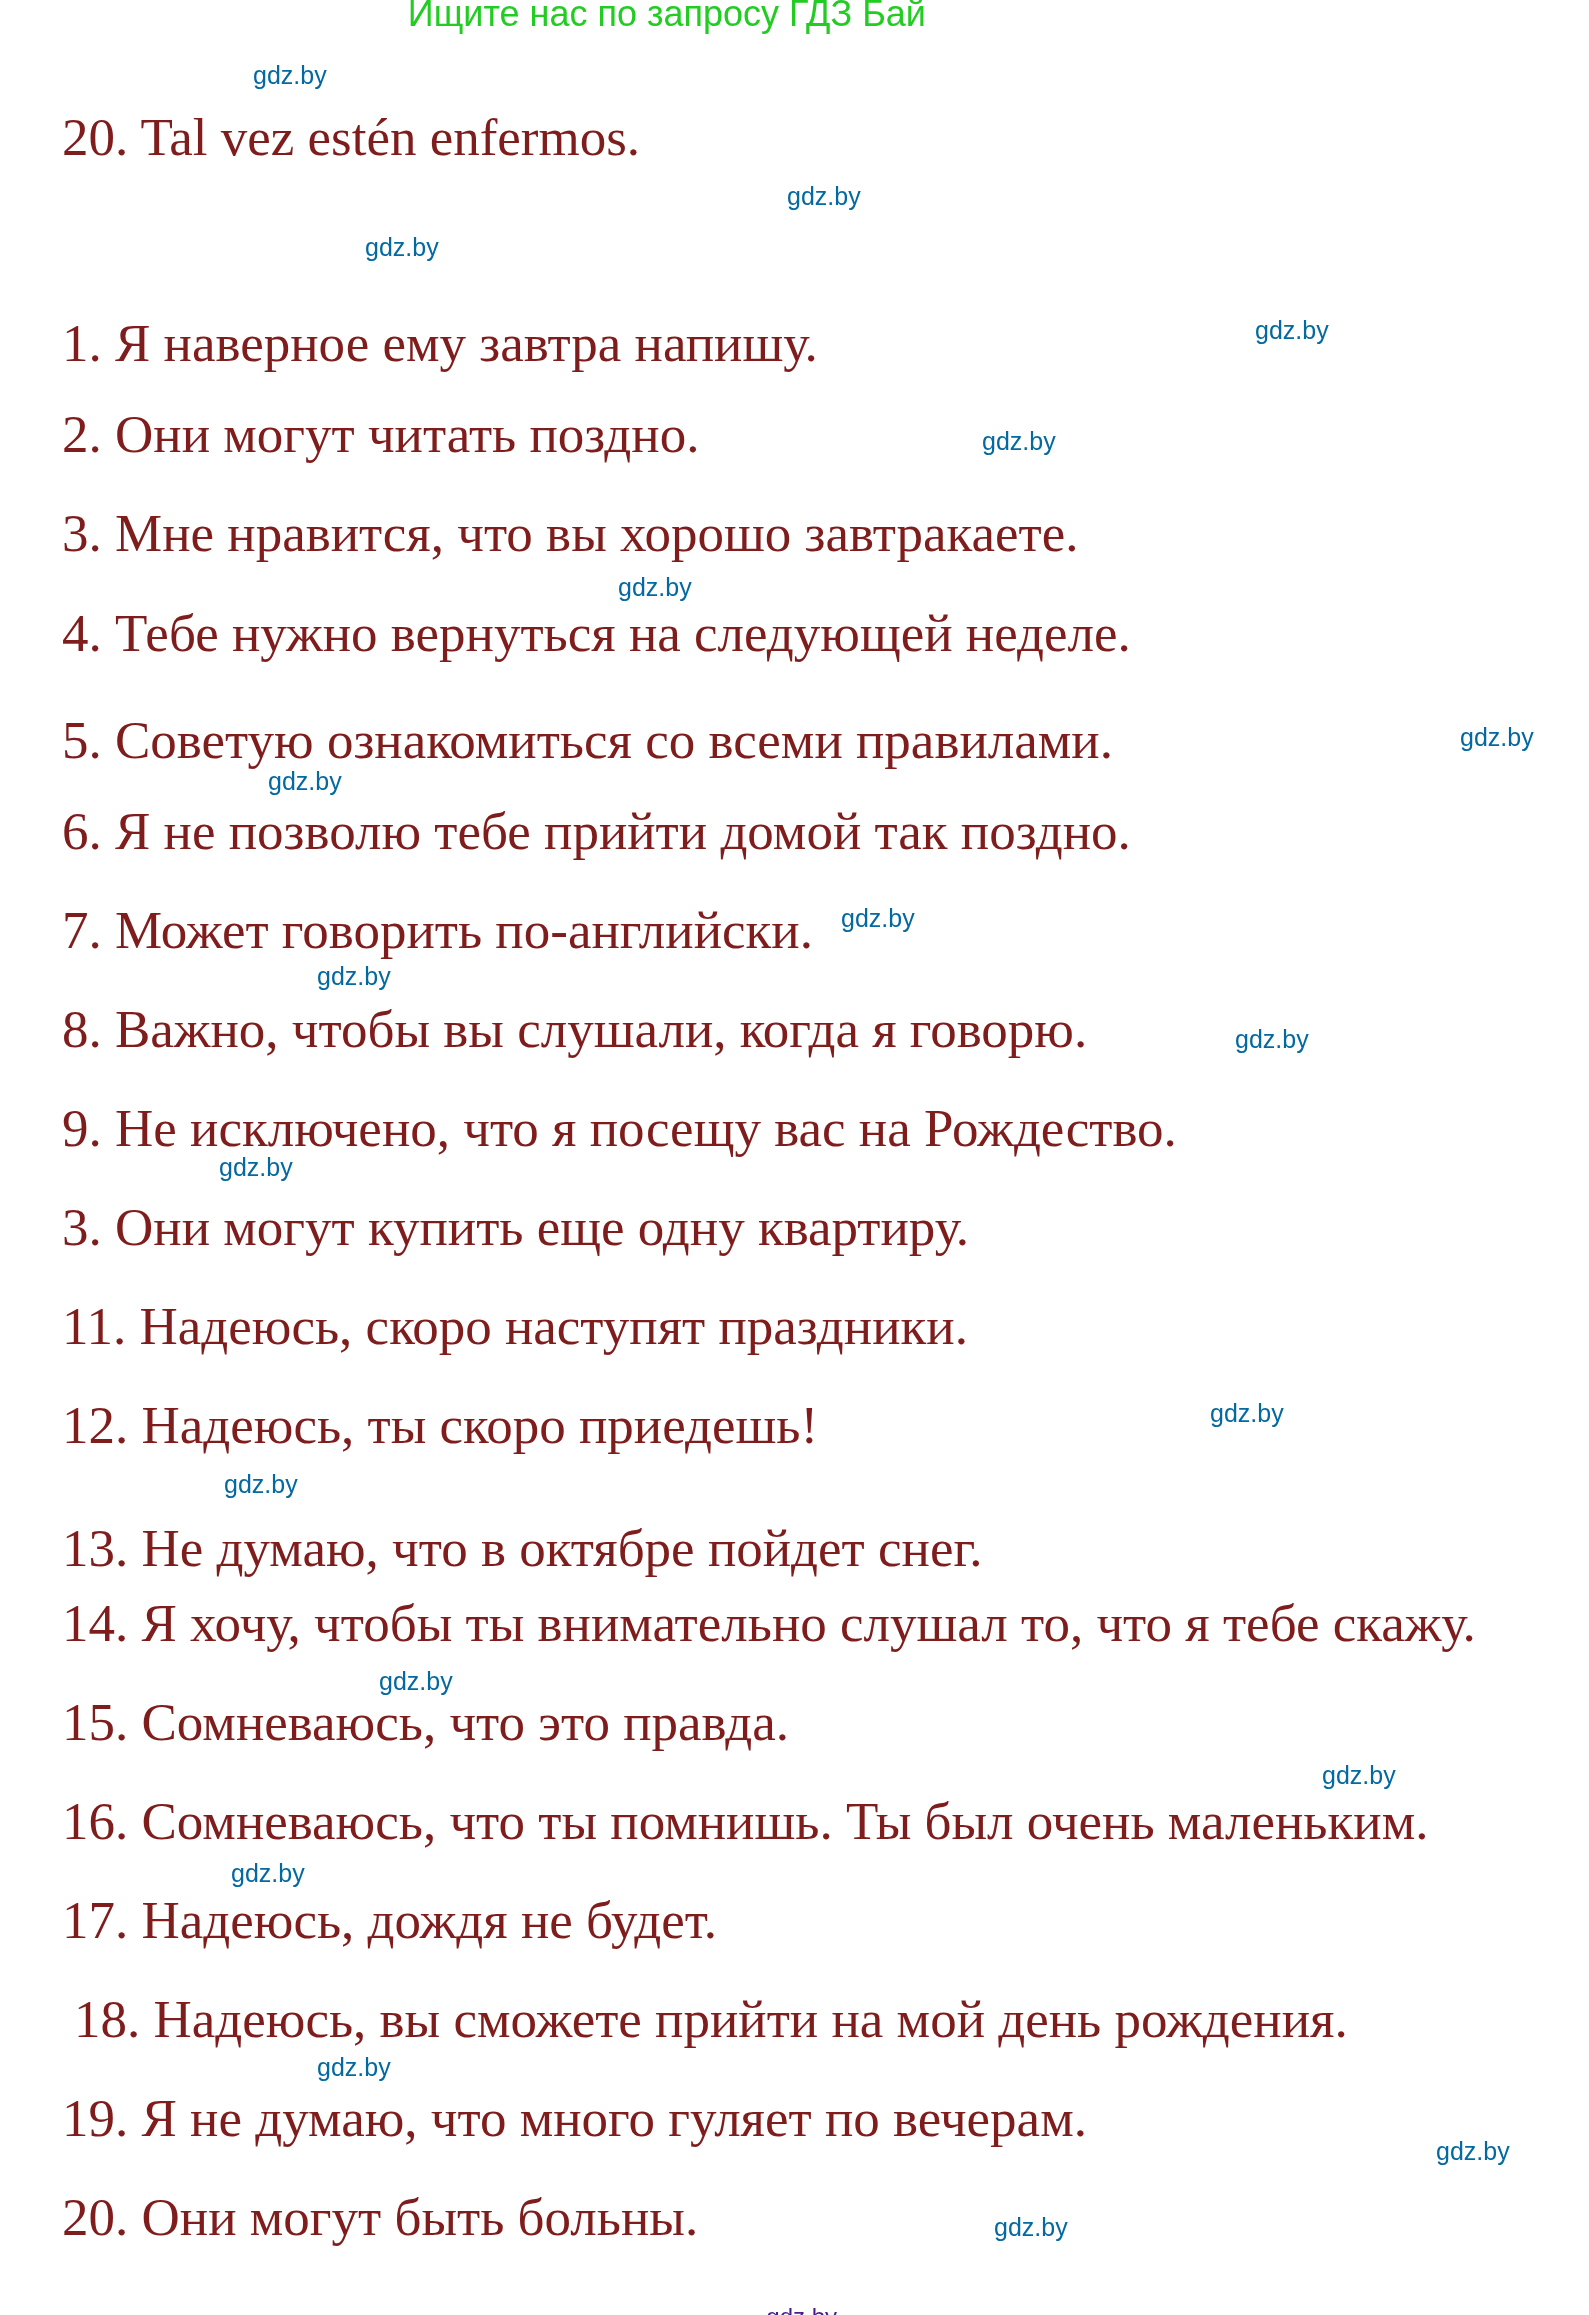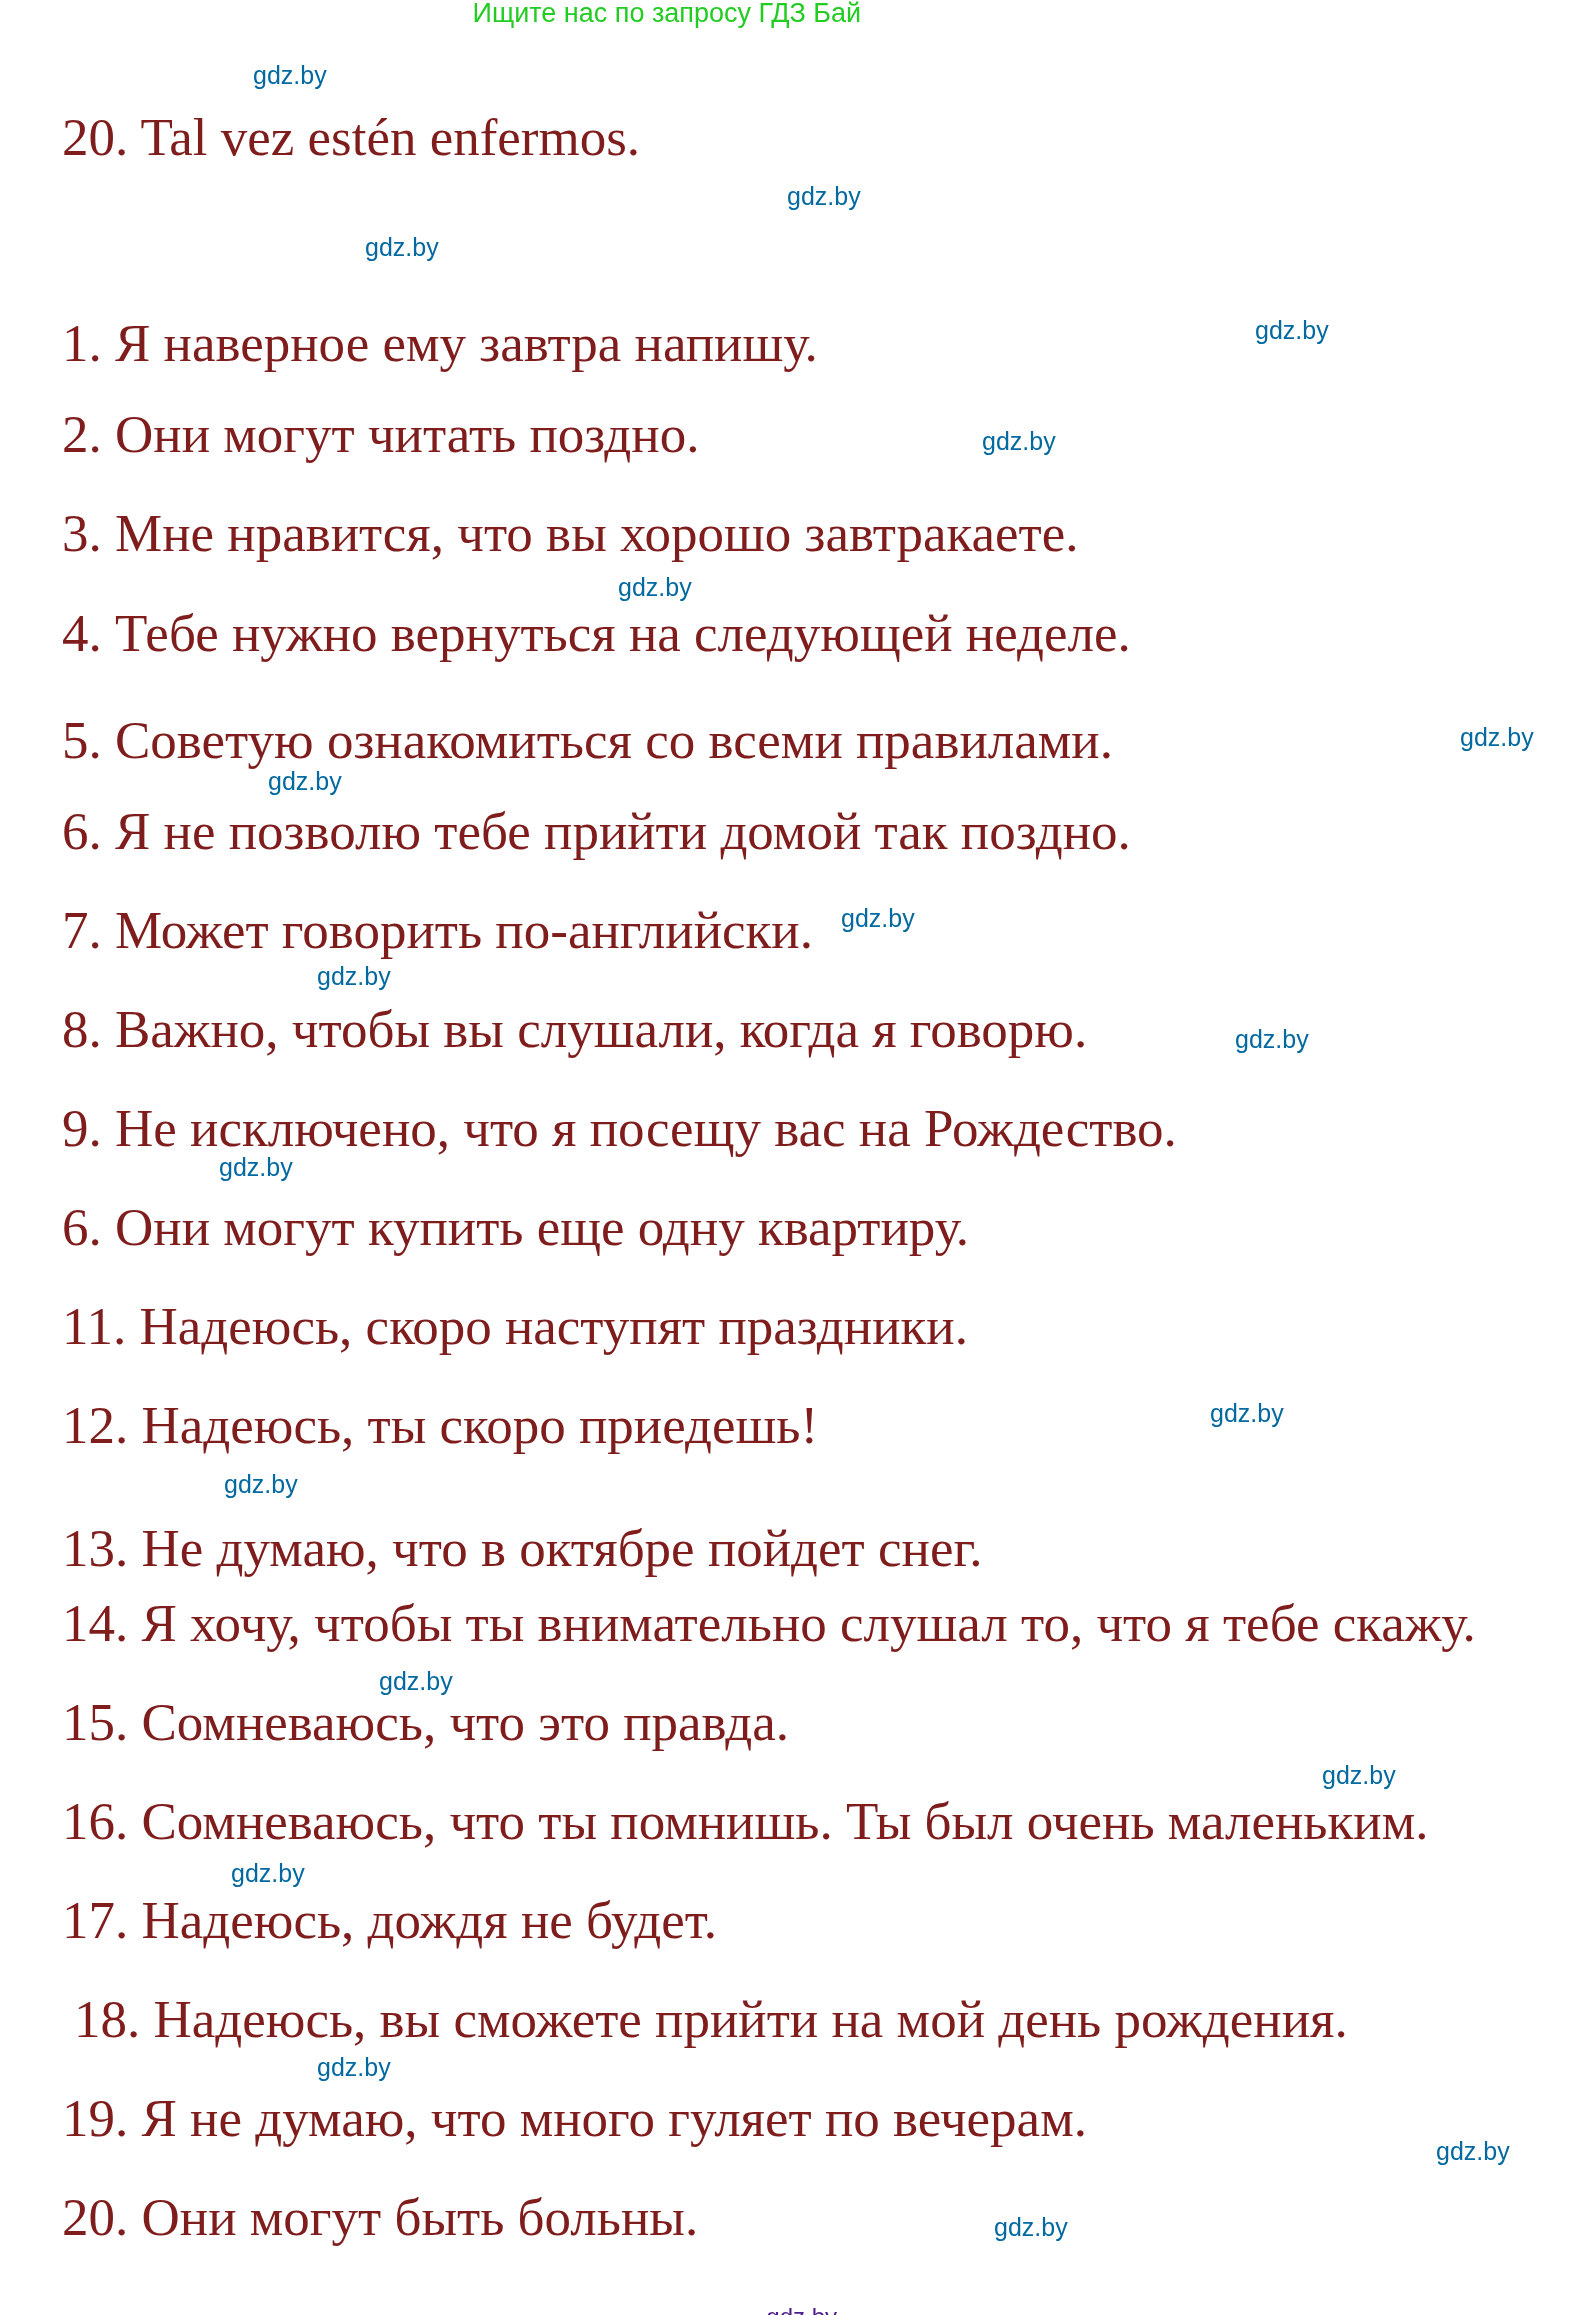--- a/index.html
+++ b/index.html
@@ -13,21 +13,21 @@
     position: relative;
     overflow: hidden;
   }
   .header-banner {
     position: absolute;
     left: 0;
     top: 0;
     width: 1332px;
     text-align: center;
     font-family: "Liberation Sans", sans-serif;
-    font-size: 27px;
+    font-size: 36px;
     line-height: 27px;
     color: #22cc22;
     white-space: nowrap;
   }
   .header-banner span { position: relative; left: 0.9px; }
   .sentence {
     position: absolute;
     left: 62px;
     font-family: "Liberation Serif", serif;
     font-size: 53px;
@@ -69,21 +69,21 @@
   <div id="translation-list">
       <div class="sentence" style="top: 309px; margin-top: 8px;">1. Я наверное ему завтра напишу.</div>
       <div class="sentence" style="top: 408px;">2. Они могут читать поздно.</div>
       <div class="sentence" style="top: 507px;">3. Мне нравится, что вы хорошо завтракаете.</div>
       <div class="sentence" style="top: 607px;">4. Тебе нужно вернуться на следующей неделе.</div>
       <div class="sentence" style="top: 706px; margin-top: 8px;">5. Советую ознакомиться со всеми правилами.</div>
       <div class="sentence" style="top: 805px;">6. Я не позволю тебе прийти домой так поздно.</div>
       <div class="sentence" style="top: 904px;">7. Может говорить по-английски.</div>
       <div class="sentence" style="top: 1003px;">8. Важно, чтобы вы слушали, когда я говорю.</div>
       <div class="sentence" style="top: 1102px;">9. Не исключено, что я посещу вас на Рождество.</div>
-      <div class="sentence" style="top: 1201px;">6. Они могут купить еще одну квартиру.</div>
+      <div class="sentence" style="top: 1201px;">3. Они могут купить еще одну квартиру.</div>
       <div class="sentence" style="top: 1300px;">11. Надеюсь, скоро наступят праздники.</div>
       <div class="sentence" style="top: 1399px;">12. Надеюсь, ты скоро приедешь!</div>
       <div class="sentence" style="top: 1498px; margin-top: 24px;">13. Не думаю, что в октябре пойдет снег.</div>
       <div class="sentence" style="top: 1597px;">14. Я хочу, чтобы ты внимательно слушал то, что я тебе скажу.</div>
       <div class="sentence" style="top: 1696px;">15. Сомневаюсь, что это правда.</div>
       <div class="sentence" style="top: 1795px;">16. Сомневаюсь, что ты помнишь. Ты был очень маленьким.</div>
       <div class="sentence" style="top: 1894px;">17. Надеюсь, дождя не будет.</div>
       <div class="sentence" style="top: 1993px; margin-left: 12px;">18. Надеюсь, вы сможете прийти на мой день рождения.</div>
       <div class="sentence" style="top: 2092px;">19. Я не думаю, что много гуляет по вечерам.</div>
       <div class="sentence" style="top: 2191px;">20. Они могут быть больны.</div>

